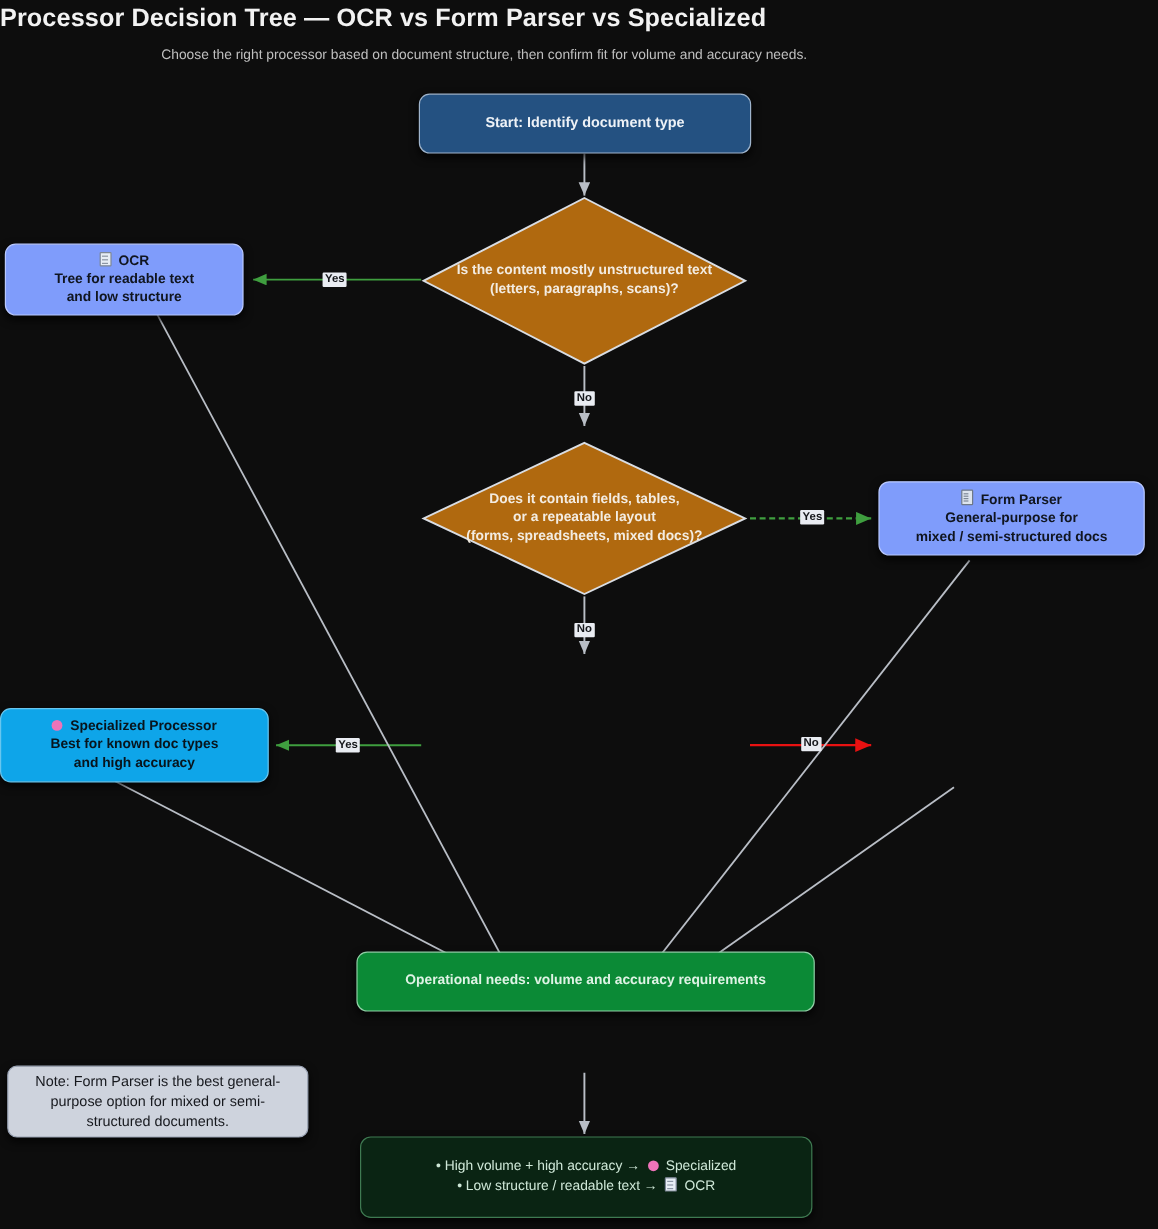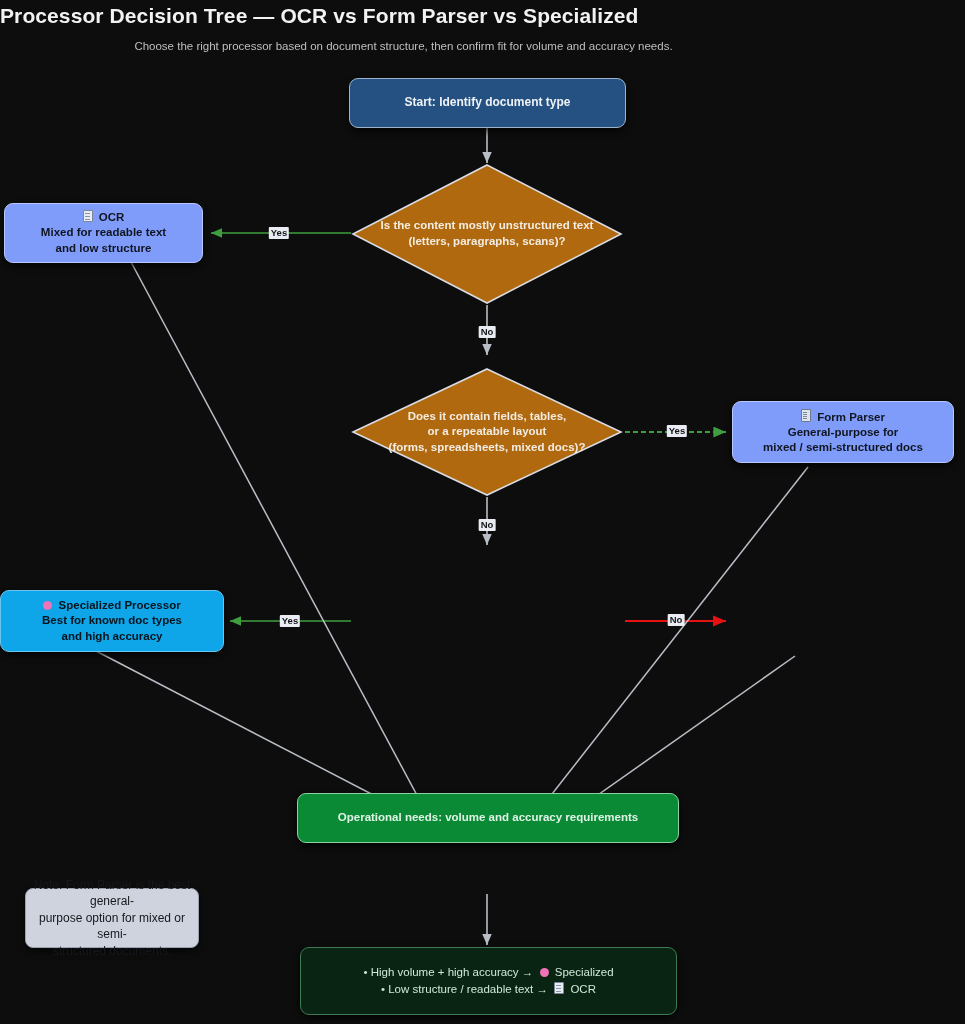--- a/index.html
+++ b/index.html
@@ -267,21 +267,21 @@
     </div>
   </div>
 
 
   <div class="node box result-blue" style="left:4px; top:203px; width:199px; height:60px;">
     <div>
       <div>
         <span class="icon-glyph icon-doc"></span>
         <span>OCR</span>
       </div>
-      <div>Mixed for readable text</div>
+      <div>Tree for readable text</div>
       <div>and low structure</div>
     </div>
   </div>
 
   <div class="node box result-blue" style="left:732px; top:401px; width:222px; height:62px;">
     <div>
       <div>
         <span class="icon-glyph icon-receipt"></span>
         <span>Form Parser</span>
       </div>
@@ -314,21 +314,21 @@
         <span>Specialized</span>
       </div>
       <div>
         <span>• Low structure / readable text →</span>
         <span class="inline-ico icon-doc"></span>
         <span>OCR</span>
       </div>
     </div>
   </div>
 
-  <div class="node note-node" style="left:25px; top:888px; width:174px; height:60px;text-align:center;">
+  <div class="node note-node" style="left:6px; top:888px; width:251px; height:60px;text-align:center;">
     <div>
       <div>Note: Form Parser is the best general-</div>
       <div>purpose option for mixed or semi-</div>
       <div>structured documents.</div>
     </div>
   </div>
 
   <div class="edge-label" style="left:279px; top:233px;">Yes</div>
   <div class="edge-label" style="left:487px; top:332px;">No</div>
   <div class="edge-label" style="left:677px; top:431px;">Yes</div>

